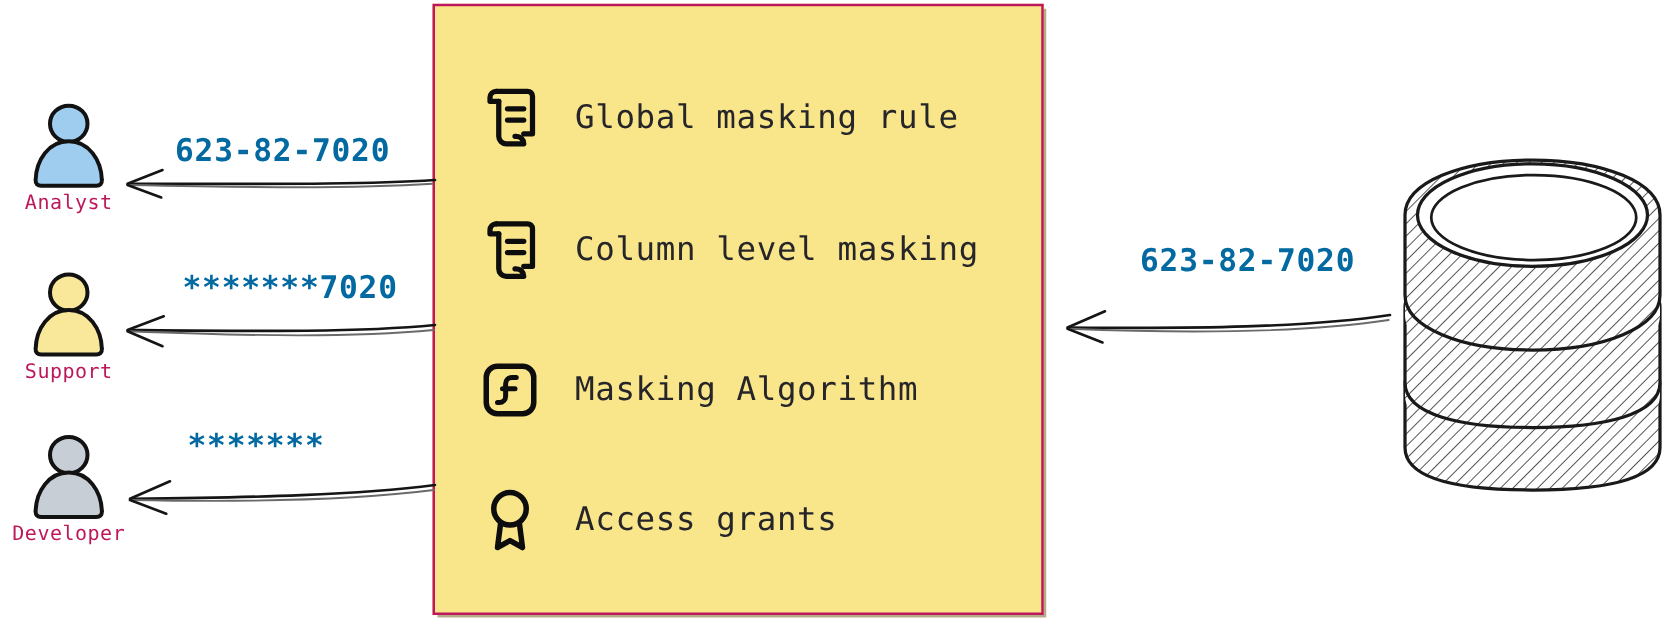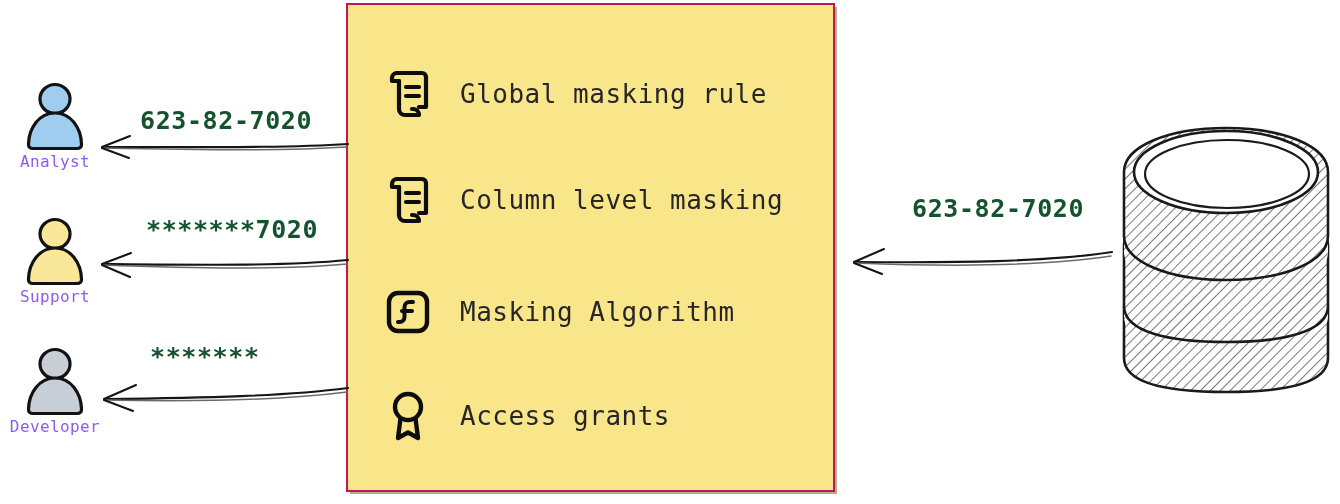--- a/index.html
+++ b/index.html
@@ -72,38 +72,38 @@
   }
   .persona .persona-figure {
     width: 78px;
     height: 78px;
     margin: 0 auto;
     display: block;
   }
   .persona .persona-label {
     font-size: 16px;
     letter-spacing: 0.4px;
-    color: #8b5cf6;
+    color: #be185d;
     margin-top: -4px;
     font-family: "DejaVu Sans Mono", "Liberation Mono", monospace;
   }
   .persona-analyst   { left: 2px;  top: 78px; }
   .persona-support   { left: 2px;  top: 213px; }
   .persona-developer { left: 2px;  top: 343px; }
 
   
   .flow-arrow {
     position: absolute;
   }
   .flow-label {
     position: absolute;
     font-size: 25px;
     font-weight: 700;
     letter-spacing: 0.6px;
-    color: #14532d;
+    color: #0369a1;
     white-space: nowrap;
     font-family: "DejaVu Sans Mono", "Liberation Mono", monospace;
   }
 
   .arrow-analyst   { left: 96px; top: 128px; }
   .label-analyst   { left: 140px; top: 106px; }
   .arrow-support   { left: 96px; top: 246px; }
   .label-support   { left: 146px; top: 215px; }
   .arrow-developer { left: 96px; top: 376px; }
   .label-developer { left: 150px; top: 342px; }

